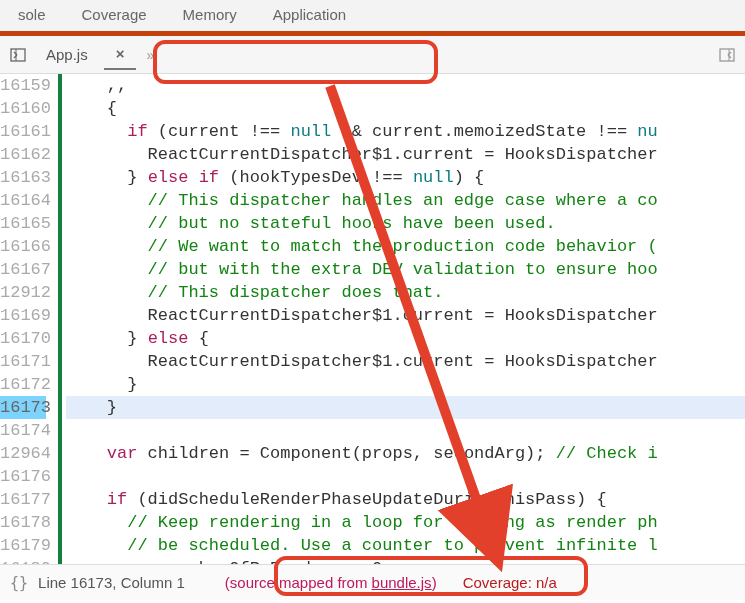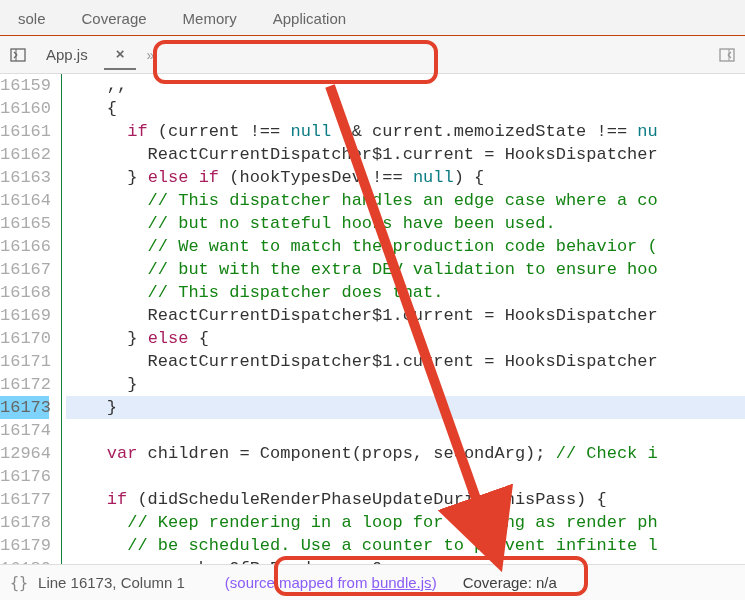--- a/index.html
+++ b/index.html
@@ -8,21 +8,21 @@
       font-size: 14px;
       background: #fff;
       width: 745px;
       height: 603px;
       overflow: hidden;
       position: relative;
     }
     .top-tabs {
       display: flex;
       height: 36px;
-      border-bottom: 1px solid #c2410c;
+      border-bottom: 5px solid #c2410c;
       background: #f3f3f3;
       align-items: flex-end;
     }
     .top-tab {
       padding: 8px 18px;
       color: #666;
       cursor: pointer;
       font-size: 15px;
       white-space: nowrap;
     }
@@ -71,21 +71,21 @@
     .code-area {
       display: flex;
       height: 490px;
       overflow: hidden;
       font-family: Menlo, Monaco, "Courier New", monospace;
       font-size: 17px;
       line-height: 23px;
     }
     .gutter {
       background: #fff;
-      border-right: 1px solid #15803d;
+      border-right: 4px solid #15803d;
       text-align: right;
       padding-right: 12px;
       color: #aaa;
       user-select: none;
       width: 62px;
       flex-shrink: 0;
     }
     .gutter .ln { height: 23px; }
     .gutter .ln.hl { background: #7dd3fc; color: #666; }
     .code {
@@ -105,23 +105,23 @@
       border-top: 1px solid #ddd;
       display: flex;
       align-items: center;
       padding: 0 10px;
       font-size: 15px;
       color: #555;
       gap: 10px;
       background: #fafafa;
     }
     .status-bar .braces { font-family: monospace; color: #888; }
-    .srcmap { color: #8b5cf6; }
+    .srcmap { color: #be185d; }
     .srcmap u { text-decoration: underline; }
-    .cov { color: #404040; }
+    .cov { color: #b91c1c; }
     .annot-box {
       position: absolute;
       border: 4px solid #e2402a;
       border-radius: 12px;
       pointer-events: none;
     }
     .annot-box.tab-box { left: 153px; top: 40px; width: 285px; height: 44px; }
     .annot-box.status-box { left: 274px; top: 556px; width: 314px; height: 40px; }
     .arrow-svg {
       position: absolute;
@@ -169,21 +169,21 @@
   <div class="gutter" id="gutter">
       <div class="ln">16159</div>
       <div class="ln">16160</div>
       <div class="ln">16161</div>
       <div class="ln">16162</div>
       <div class="ln">16163</div>
       <div class="ln">16164</div>
       <div class="ln">16165</div>
       <div class="ln">16166</div>
       <div class="ln">16167</div>
-      <div class="ln">16168</div>
+      <div class="ln">12912</div>
       <div class="ln">16169</div>
       <div class="ln">16170</div>
       <div class="ln">16171</div>
       <div class="ln">16172</div>
       <div class="ln hl">16173</div>
       <div class="ln">16174</div>
       <div class="ln">12964</div>
       <div class="ln">16176</div>
       <div class="ln">16177</div>
       <div class="ln">16178</div>

